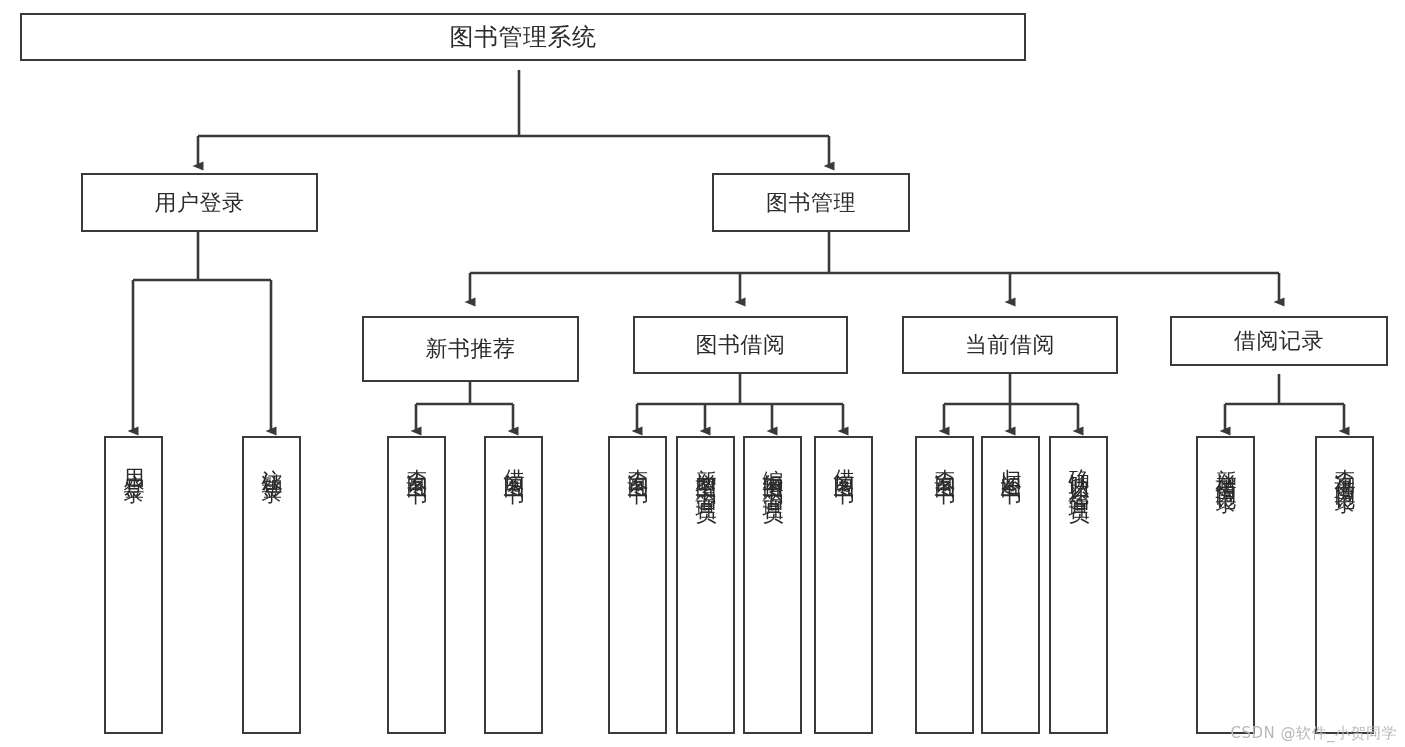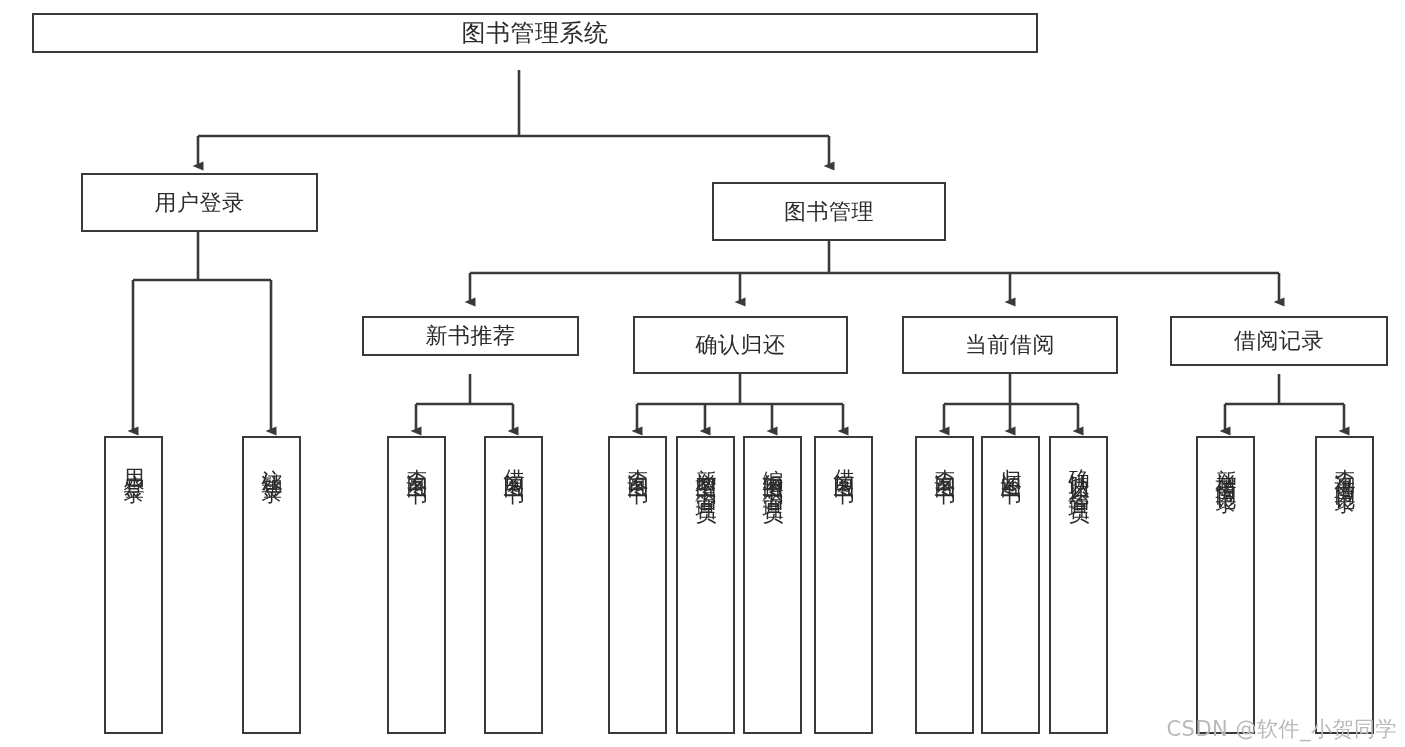--- a/index.html
+++ b/index.html
@@ -63,21 +63,21 @@
     text-orientation: upright;
     font-size: 21px;
     line-height: 1;
     letter-spacing: 5px;
     white-space: nowrap;
   }
   .watermark {
     position: absolute;
     right: 8px;
     bottom: 4px;
-    font-size: 21px;
+    font-size: 15px;
     color: #b9b9b9;
     letter-spacing: 0.5px;
     z-index: 5;
     white-space: nowrap;
   }
 </style>
 </head>
 <body>
 
 <div id="canvas">
@@ -125,38 +125,38 @@
       <path d="M1010,404 L1010,431" marker-end="url(#arrow)"></path>
       <path d="M1078,404 L1078,431" marker-end="url(#arrow)"></path>
 
       <path d="M1279,374 L1279,404"></path>
       <path d="M1225,404 L1344,404"></path>
       <path d="M1225,404 L1225,431" marker-end="url(#arrow)"></path>
       <path d="M1344,404 L1344,431" marker-end="url(#arrow)"></path>
     </g>
   </svg>
 
-  <div class="node root" style="left:32px; top:13px; width:1006px; height:40px;">
+  <div class="node root" style="left:20px; top:13px; width:1006px; height:48px;">
     <span class="node-label">图书管理系统</span>
   </div>
 
   <div class="node branch" style="left:81px; top:173px; width:237px; height:59px;">
     <span class="node-label">用户登录</span>
   </div>
 
-  <div class="node branch" style="left:712px; top:182px; width:234px; height:59px;">
+  <div class="node branch" style="left:712px; top:173px; width:198px; height:59px;">
     <span class="node-label">图书管理</span>
   </div>
 
-  <div class="node branch" style="left:362px; top:316px; width:217px; height:40px;">
+  <div class="node branch" style="left:362px; top:316px; width:217px; height:66px;">
     <span class="node-label">新书推荐</span>
   </div>
 
   <div class="node branch" style="left:633px; top:316px; width:215px; height:58px;">
-    <span class="node-label">确认归还</span>
+    <span class="node-label">图书借阅</span>
   </div>
 
   <div class="node branch" style="left:902px; top:316px; width:216px; height:58px;justify-content:center;">
     <span class="node-label">当前借阅</span>
   </div>
 
   <div class="node branch" style="left:1170px; top:316px; width:218px; height:50px;">
     <span class="node-label">借阅记录</span>
   </div>
 

